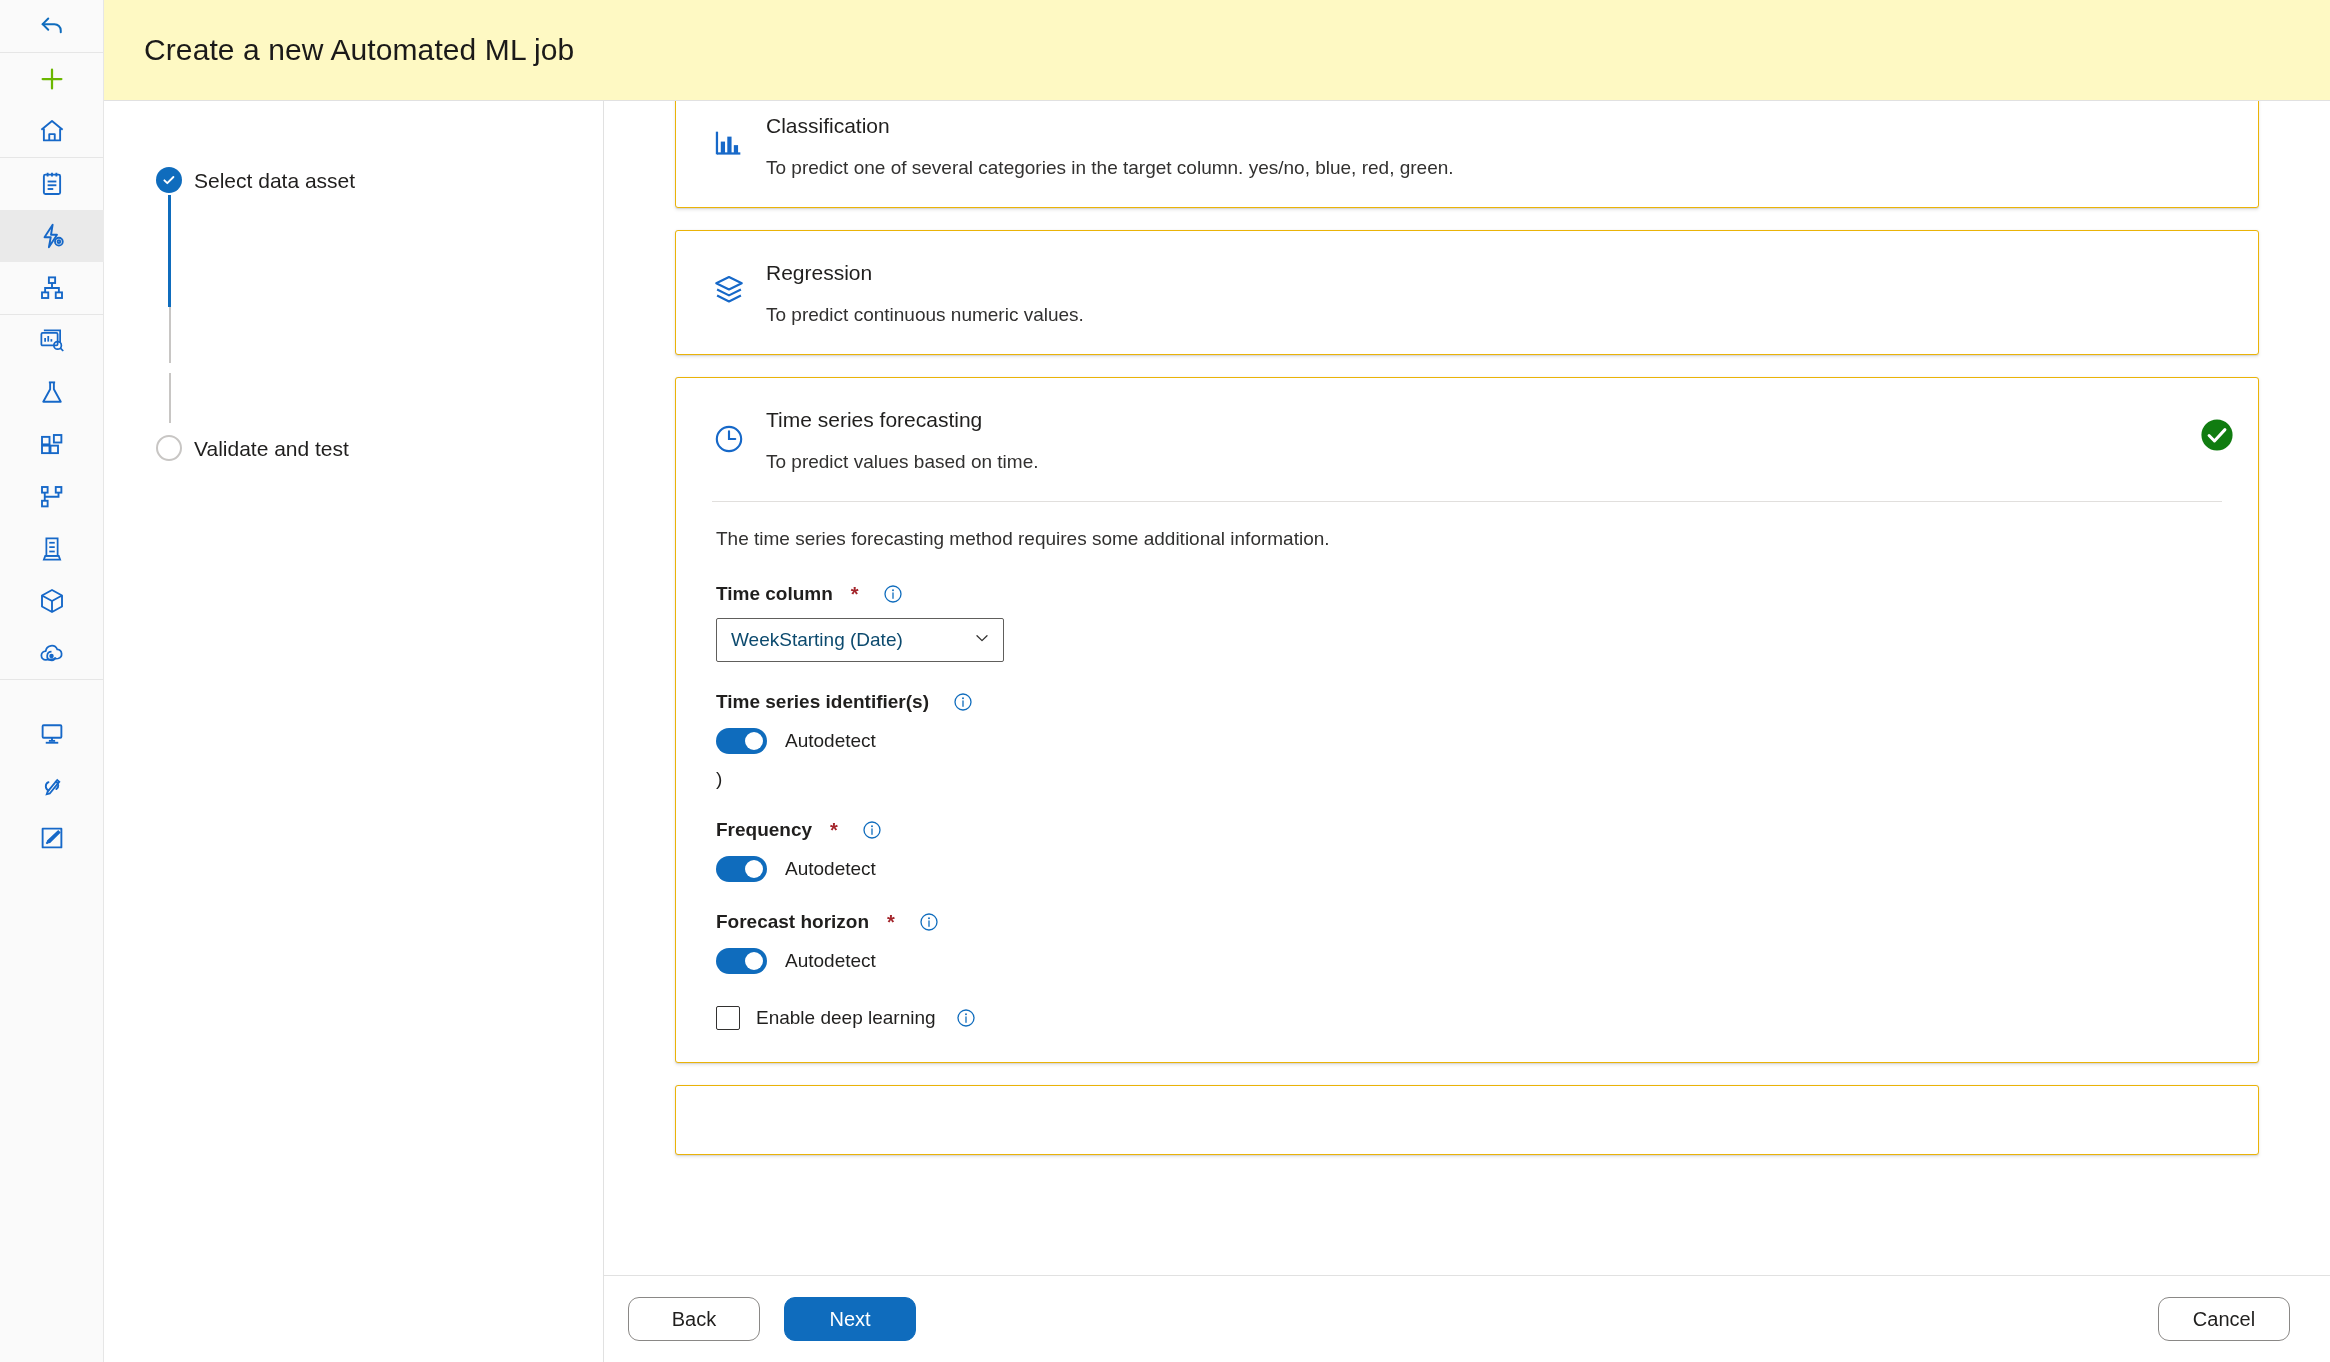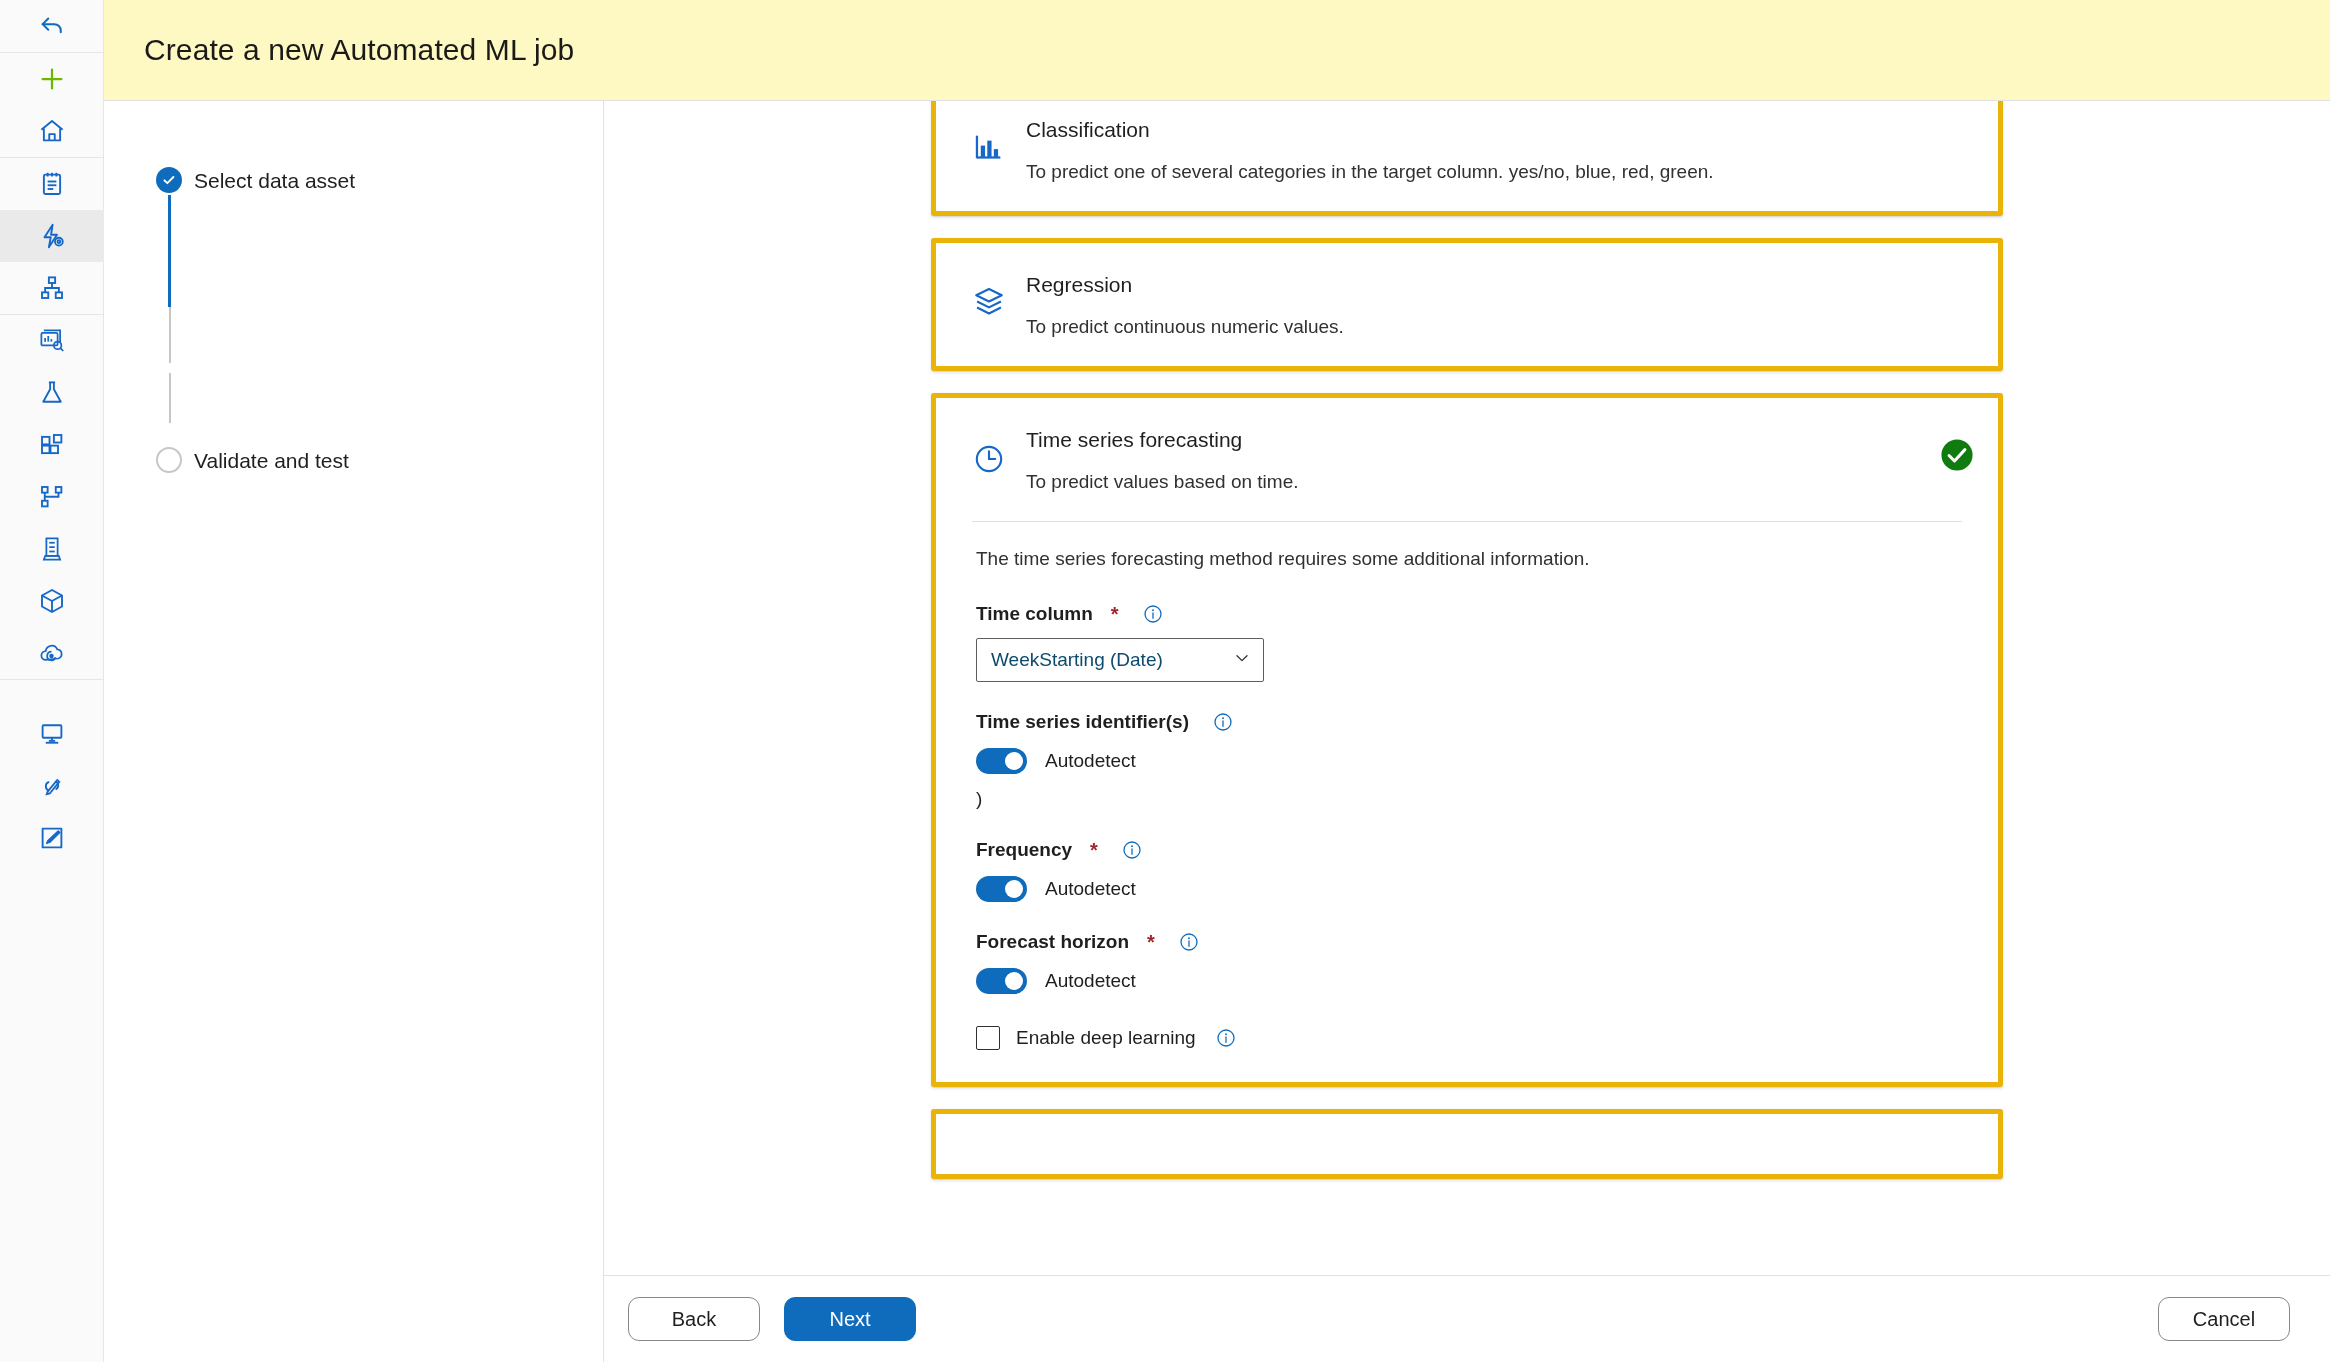--- a/index.html
+++ b/index.html
@@ -83,23 +83,23 @@
   
   .main {
     position:absolute; left:604px; top:101px;
     width: 1726px; height: 1174px;
     background:#fff; overflow:hidden;
   }
 
   .card {
     position:relative;
     margin: 0 auto;
-    width: 1072px;
+    width: 1584px;
     background:#fff;
-    border:5px solid #eab308;
+    border:1px solid #eab308;
     border-radius: 3px;
     box-shadow: 0 1.6px 3.6px rgba(0,0,0,.10), 0 .3px .9px rgba(0,0,0,.08);
     cursor:pointer;
   }
   .card-top { display:flex; padding: 28px 36px 26px 36px; }
   .card-icon { width: 54px; flex: 0 0 54px; padding-top: 14px; }
   .card-body { flex:1; }
   .card-title { font-size: 21px; color:#201f1e; line-height: 28px; }
   .card-desc { font-size: 19px; color:#323130; margin-top: 15px; line-height: 26px; }
   .card-check { position:absolute; right: 24px; top: 40px; }
@@ -365,21 +365,21 @@
       <div class="step-label">Select data asset</div>
     </div>
     <div class="connector done" style="height:56px;"></div>
 
     <div class="connector done" style="height:56px;"></div>
 
     <div class="connector todo" style="height:56px;"></div>
 
     <div class="connector todo" style="height:50px;margin-top:10px;"></div>
 
-    <div class="step" style="margin-top:24px;align-items:center;">
+    <div class="step" style="margin-top:12px;align-items:center;">
       <div class="step-bullet">
         <div class="circle-todo"></div>
       </div>
       <div class="step-label">Validate and test</div>
     </div>
   </div>
 
   <div class="main">
 
     <div class="card" style="margin-top:-18px;">

